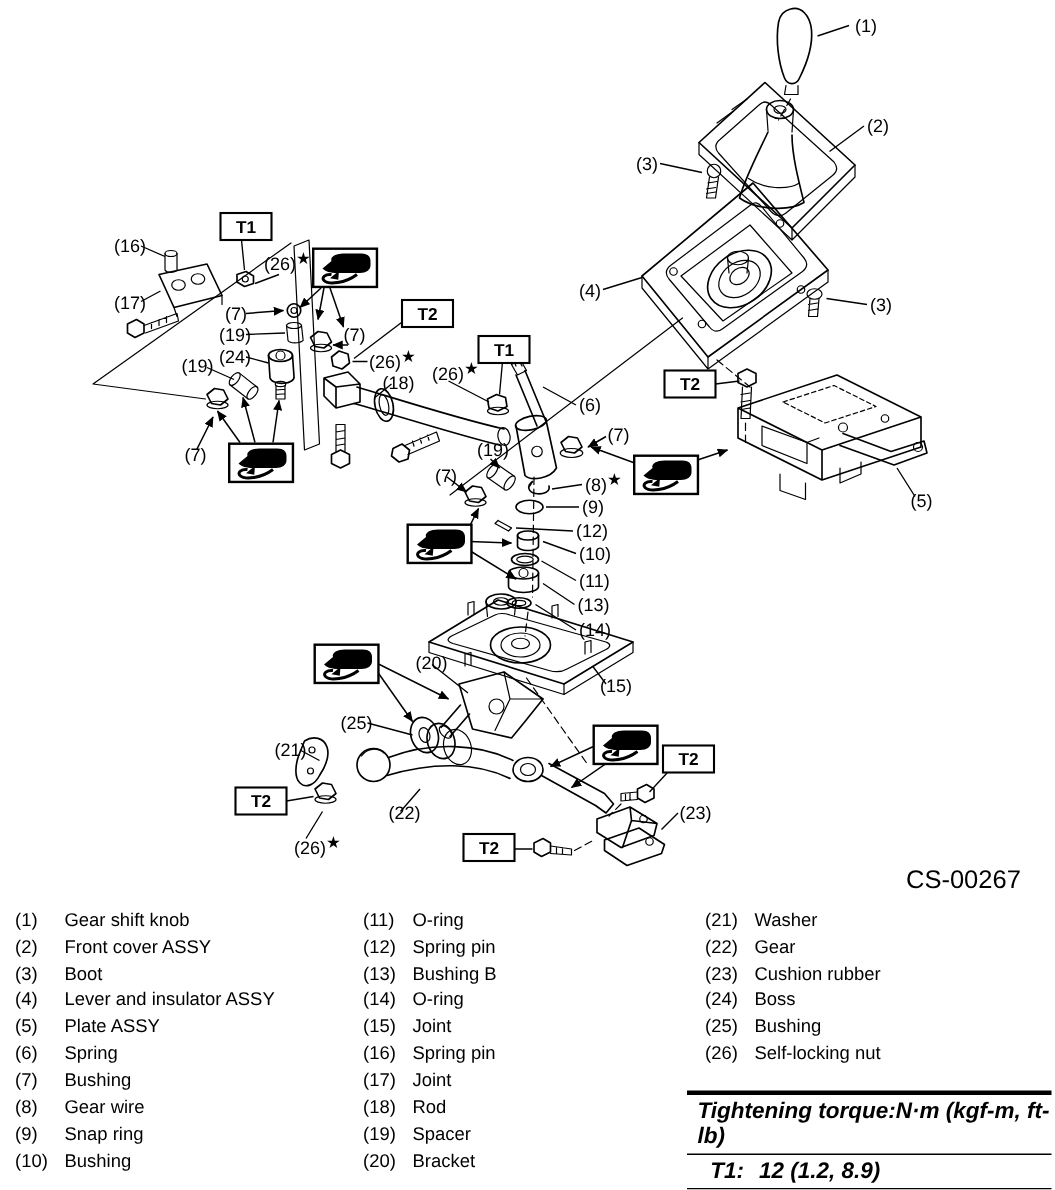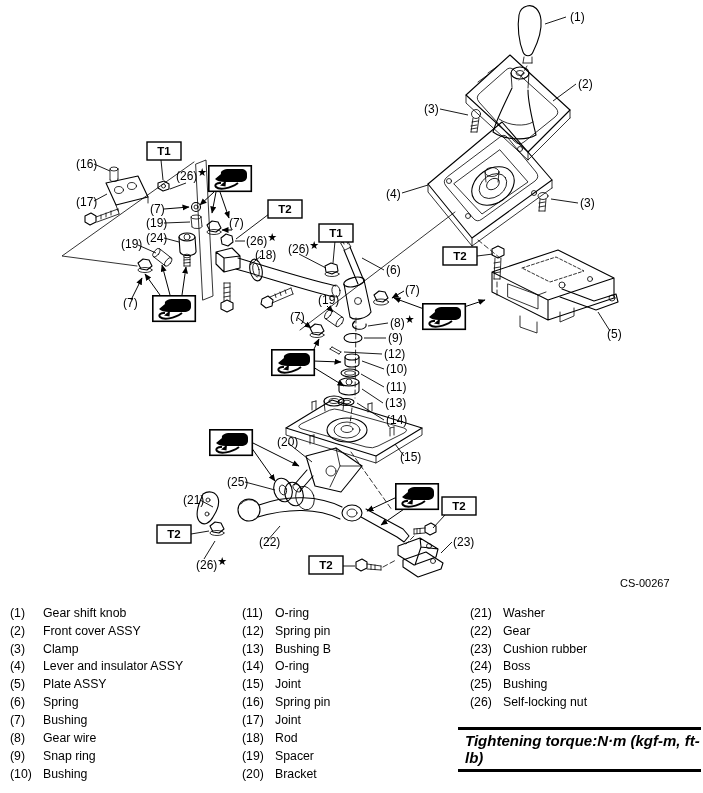--- a/index.html
+++ b/index.html
@@ -9,21 +9,21 @@
   .ln{stroke:#000;stroke-width:1.1;fill:none;stroke-linecap:round;stroke-linejoin:round;}
   .thin{stroke-width:0.8;}
   .dash{stroke-dasharray:5,3;}
   .dash2{stroke-dasharray:3,2;}
   .leader{stroke:#000;stroke-width:0.9;fill:none;}
   .arrow{stroke:#000;stroke-width:1;fill:none;marker-end:url(#arr);}
   .callout{font:12px "Liberation Sans",sans-serif;fill:#000;}
   .callout .star{font-size:11px;}
   .ttag-box{fill:#fff;stroke:#000;stroke-width:1.4;}
   .ttag{font:bold 11.5px "Liberation Sans",sans-serif;fill:#000;text-anchor:middle;}
-  .code-label{position:absolute;left:620px;top:577px;font-size:11px;}
+  .code-label{position:absolute;left:604px;top:577px;font-size:17px;}
   .plist{position:absolute;top:604px;font-size:12.3px;}
   .prow{height:17.85px;display:flex;align-items:center;}
   .pnum{width:33px;flex:none;}
   .ttable{position:absolute;left:458px;top:727px;width:243px;
           border-top:3px solid #000;border-bottom:3px solid #000;
           font-style:italic;font-weight:bold;font-size:15px;}
   .ttitle{padding:2px 0 3px 7px;}
   .trow{border-top:1px solid #000;padding:2px 0 3px 0;display:flex;}
   .tlabel{width:34px;text-align:right;margin-left:4px;}
   .tvalue{margin-left:10px;}
@@ -345,21 +345,21 @@
       <div class="prow">
         <span class="pnum">(1)</span>
         <span>Gear shift knob</span>
       </div>
       <div class="prow">
         <span class="pnum">(2)</span>
         <span>Front cover ASSY</span>
       </div>
       <div class="prow">
         <span class="pnum">(3)</span>
-        <span>Clamp</span>
+        <span>Boot</span>
       </div>
       <div class="prow">
         <span class="pnum">(4)</span>
         <span>Lever and insulator ASSY</span>
       </div>
       <div class="prow">
         <span class="pnum">(5)</span>
         <span>Plate ASSY</span>
       </div>
       <div class="prow">
@@ -448,16 +448,20 @@
       </div>
       <div class="prow">
         <span class="pnum">(26)</span>
         <span>Self-locking nut</span>
       </div>
     </div>
 
   <div class="ttable">
     <div class="ttitle">Tightening torque:N·m (kgf-m, ft-lb)</div>
     <div>
+        <div class="trow">
+          <span class="tlabel">T1:</span>
+          <span class="tvalue">12 (1.2, 8.9)</span>
+        </div>
       </div>
   </div>
 
 </div>
 
 </body></html>

